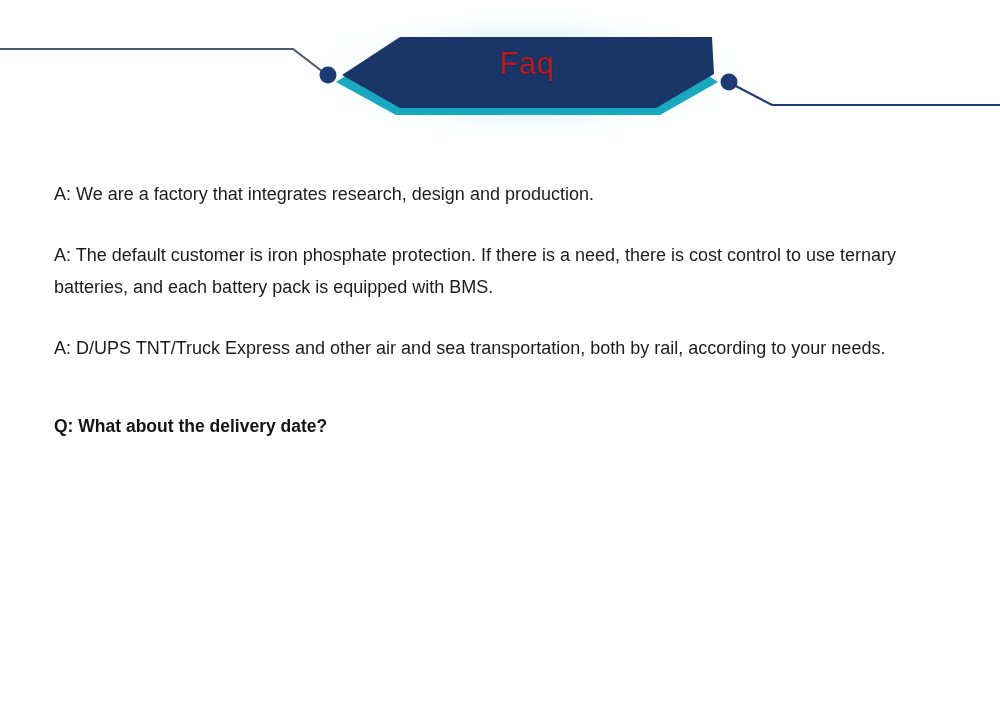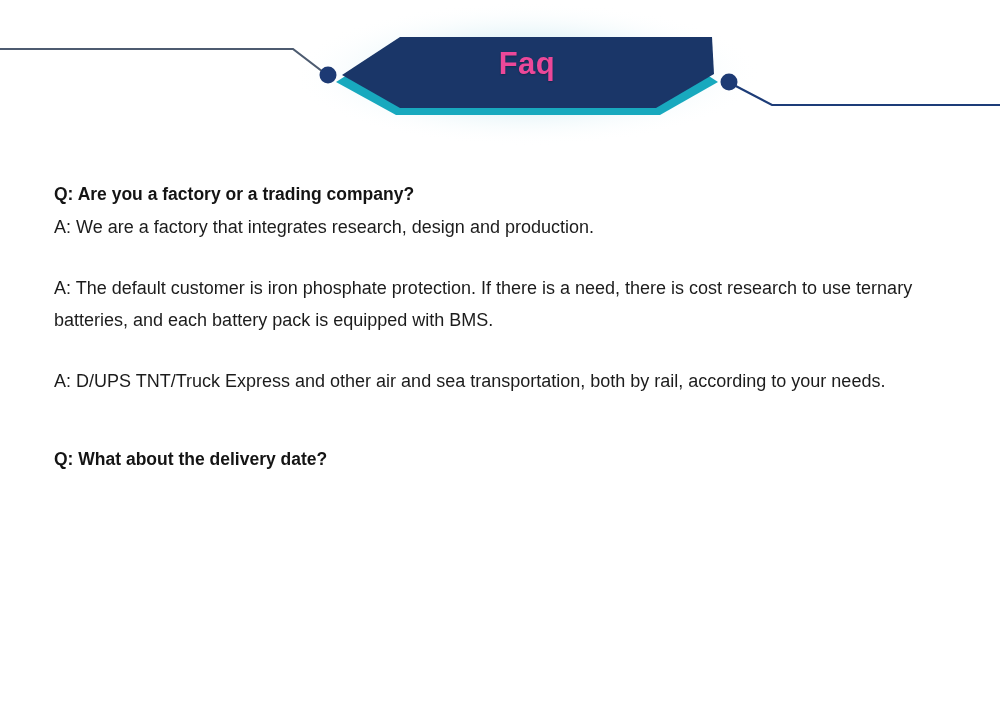--- a/index.html
+++ b/index.html
@@ -31,23 +31,23 @@
     height: 150px;
     display: block;
   }
 
   .banner-title {
     position: absolute;
     left: 342px;
     top: 47px;
     width: 370px;
     text-align: center;
-    color: #ec4899;
+    color: #b91c1c;
     font-family: "Liberation Sans", sans-serif;
-    font-weight: bold;
+    font-weight: normal;
     font-size: 31px;
     letter-spacing: 0.5px;
     line-height: 34px;
     text-shadow: 0 1px 2px rgba(0,0,0,0.25);
     white-space: nowrap;
     pointer-events: none;
   }
 
   
   .faq-body {
@@ -110,26 +110,25 @@
     <circle cx="328" cy="75" r="8.5" fill="#1d3a74"></circle>
     <circle cx="729" cy="82" r="8.5" fill="#1d3a74"></circle>
   </svg>
 
   <div class="banner-title">Faq</div>
 </div>
 
 <div class="faq-body">
 
   <div class="faq-item">
-    <p class="faq-question">Q: Are you a factory or a trading company?</p>
     <p class="faq-answer">A: We are a factory that integrates research, design and production.</p>
   </div>
 
   <div class="faq-item">
-    <p class="faq-answer">A: The default customer is iron phosphate protection. If there is a need, there is cost research to use ternary batteries, and each battery pack is equipped with BMS.</p>
+    <p class="faq-answer">A: The default customer is iron phosphate protection. If there is a need, there is cost control to use ternary batteries, and each battery pack is equipped with BMS.</p>
   </div>
 
   <div class="faq-item">
     <p class="faq-answer">A: D/UPS TNT/Truck Express and other air and sea transportation, both by rail, according to your needs.</p>
   </div>
 
   <div class="faq-item">
     <p class="faq-question">Q: What about the delivery date?</p>
   </div>
 

